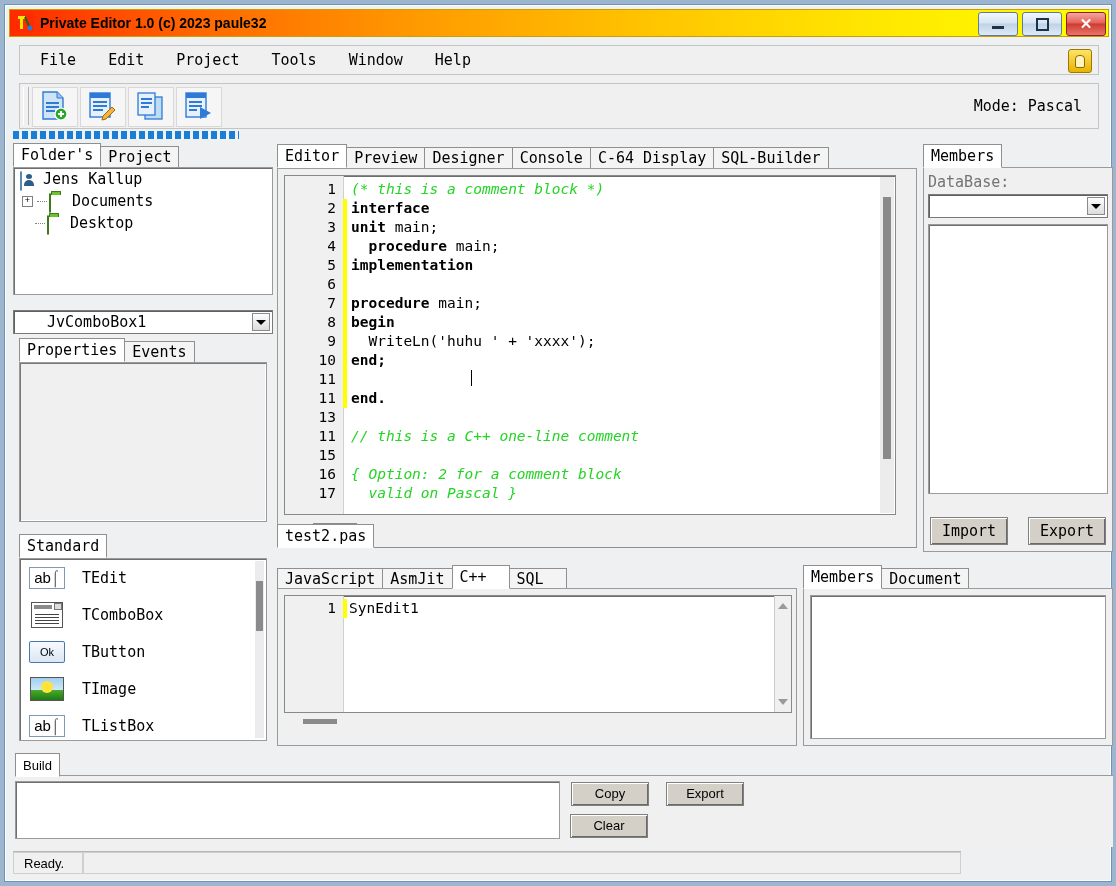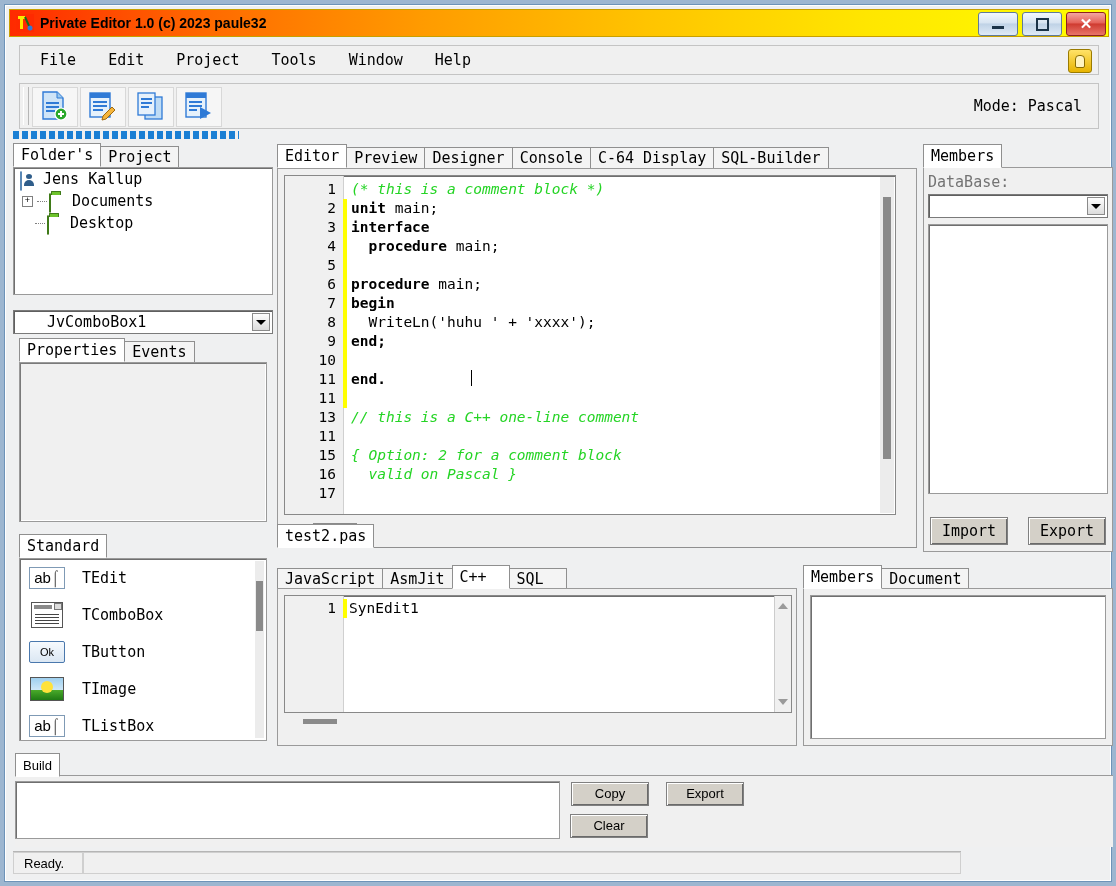--- a/index.html
+++ b/index.html
@@ -447,23 +447,24 @@
             <div class="lnum">11</div>
             <div class="lnum">15</div>
             <div class="lnum">16</div>
             <div class="lnum">17</div>
           </div>
       </div>
       <div class="modbar" style="top:23px;height:209px"></div>
       <div class="codearea">
         <div id="code-lines" style="padding-top:4px;padding-left:4px">
             <div class="cline"><span class="cm">(* this is a comment block *)</span></div>
+            <div class="cline"><span class="kw">interface</span></div>
             <div class="cline"><span class="kw">unit</span><span> main;</span></div>
-            <div class="cline"><span class="kw">interface</span></div>
             <div class="cline"><span>  </span><span class="kw">procedure</span><span> main;</span></div>
+            <div class="cline"><span class="kw">implementation</span></div>
             <div class="cline">&nbsp;</div>
             <div class="cline"><span class="kw">procedure</span><span> main;</span></div>
             <div class="cline"><span class="kw">begin</span></div>
             <div class="cline"><span>  WriteLn('huhu ' + 'xxxx');</span></div>
             <div class="cline"><span class="kw">end;</span></div>
             <div class="cline">&nbsp;</div>
             <div class="cline"><span class="kw">end.</span></div>
             <div class="cline">&nbsp;</div>
             <div class="cline"><span class="cm">// this is a C++ one-line comment</span></div>
             <div class="cline">&nbsp;</div>

